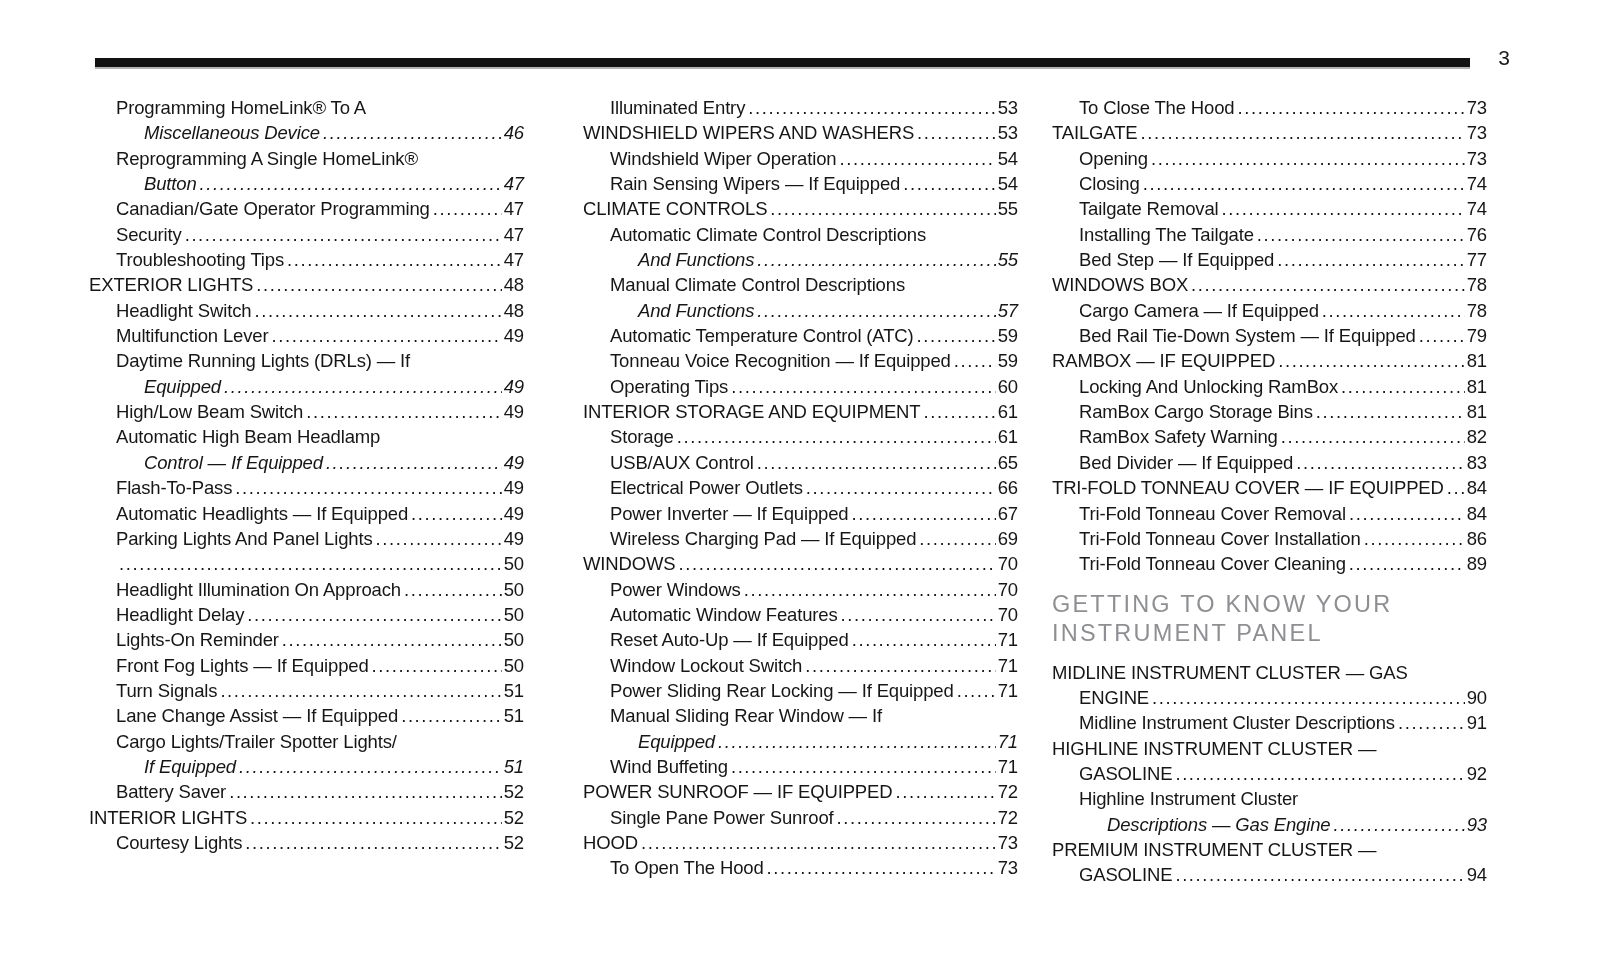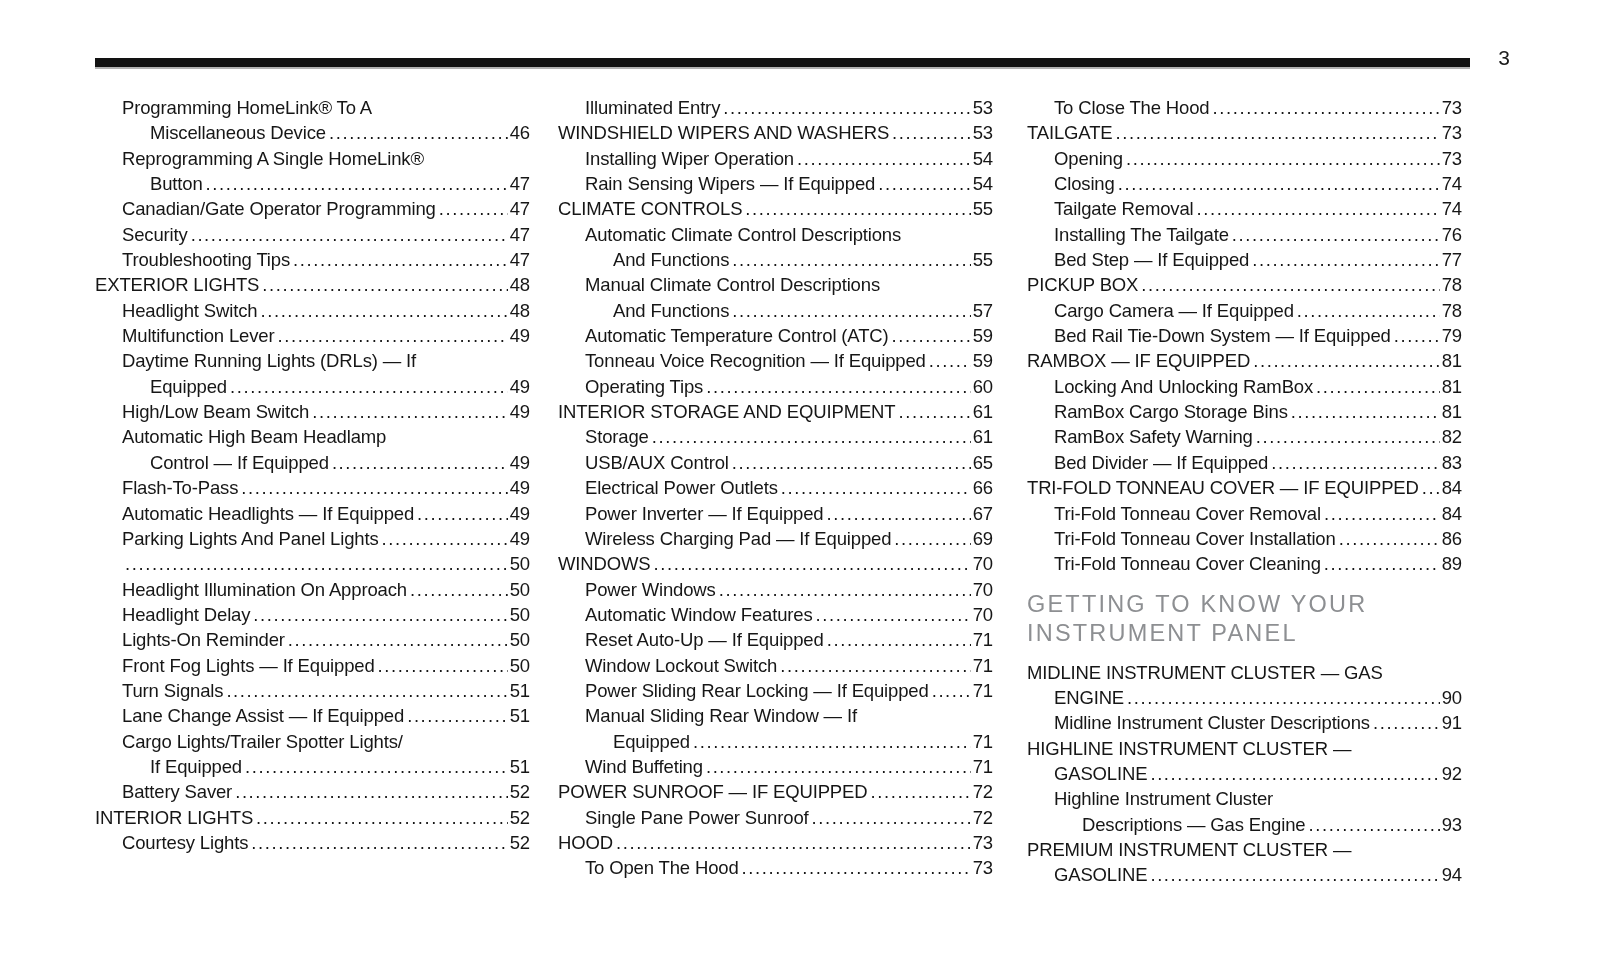--- a/index.html
+++ b/index.html
@@ -30,45 +30,45 @@
     left: 1484px;
     width: 40px;
     font-size: 21px;
     letter-spacing: 0;
     color: #1a1a1a;
     text-align: center;
   }
   .toc {
     position: absolute;
     top: 95px;
-    left: 95px;
+    left: 89px;
     width: 1377px;
     display: flex;
   }
   .col {
     width: 435px;
     flex: 0 0 435px;
   }
-  .col + .col { margin-left: 28px; }
+  .col + .col { margin-left: 59px; }
   .col:last-child { margin-left: 34px; }
 
   .line {
     display: flex;
     align-items: baseline;
     height: 25.35px;
     line-height: 25.35px;
     font-size: 18.5px;
     letter-spacing: -0.15px;
     white-space: nowrap;
     color: #161616;
   }
   .line .txt { flex: 0 0 auto; }
   .i0 { padding-left: 0; }
   .i1 { padding-left: 27px; }
-  .i2 { padding-left: 55px; }
+  .i2 { padding-left: 55px; font-style: italic; }
 
   .dots {
     flex: 1 1 auto;
     min-width: 6px;
     overflow: hidden;
     white-space: nowrap;
     margin: 0 2px 0 3px;
     color: #161616;
   }
   .dots::after {
@@ -245,21 +245,21 @@
         <span class="txt">Illuminated Entry</span>
         <span class="dots"></span>
         <span class="pg">53</span>
       </div>
       <div class="line i0">
         <span class="txt">WINDSHIELD WIPERS AND WASHERS</span>
         <span class="dots"></span>
         <span class="pg">53</span>
       </div>
       <div class="line i1">
-        <span class="txt">Installing Wiper Operation</span>
+        <span class="txt">Windshield Wiper Operation</span>
         <span class="dots"></span>
         <span class="pg">54</span>
       </div>
       <div class="line i1">
         <span class="txt">Rain Sensing Wipers — If Equipped</span>
         <span class="dots"></span>
         <span class="pg">54</span>
       </div>
       <div class="line i0">
         <span class="txt">CLIMATE CONTROLS</span>
@@ -421,21 +421,21 @@
         <span class="txt">Installing The Tailgate</span>
         <span class="dots"></span>
         <span class="pg">76</span>
       </div>
       <div class="line i1">
         <span class="txt">Bed Step — If Equipped</span>
         <span class="dots"></span>
         <span class="pg">77</span>
       </div>
       <div class="line i0">
-        <span class="txt">PICKUP BOX</span>
+        <span class="txt">WINDOWS BOX</span>
         <span class="dots"></span>
         <span class="pg">78</span>
       </div>
       <div class="line i1">
         <span class="txt">Cargo Camera — If Equipped</span>
         <span class="dots"></span>
         <span class="pg">78</span>
       </div>
       <div class="line i1">
         <span class="txt">Bed Rail Tie-Down System — If Equipped</span>

